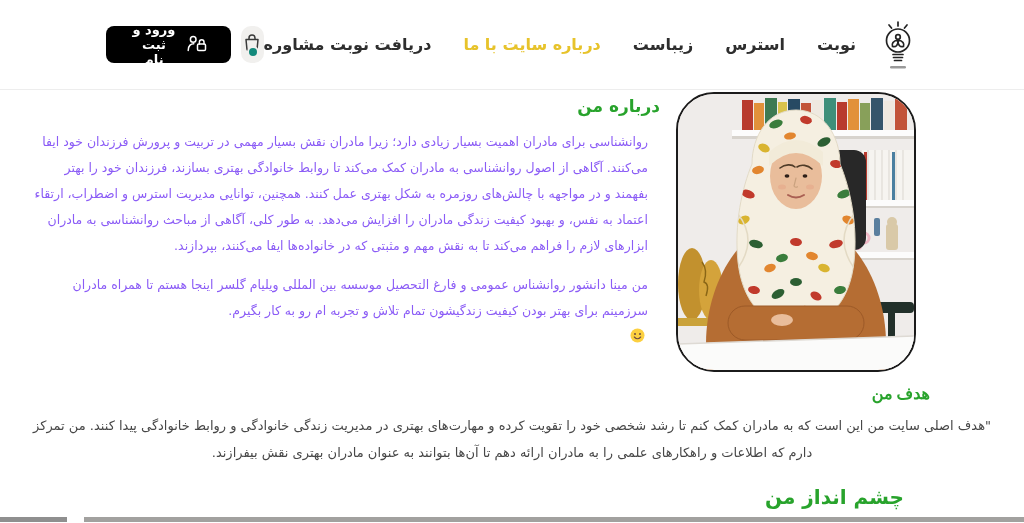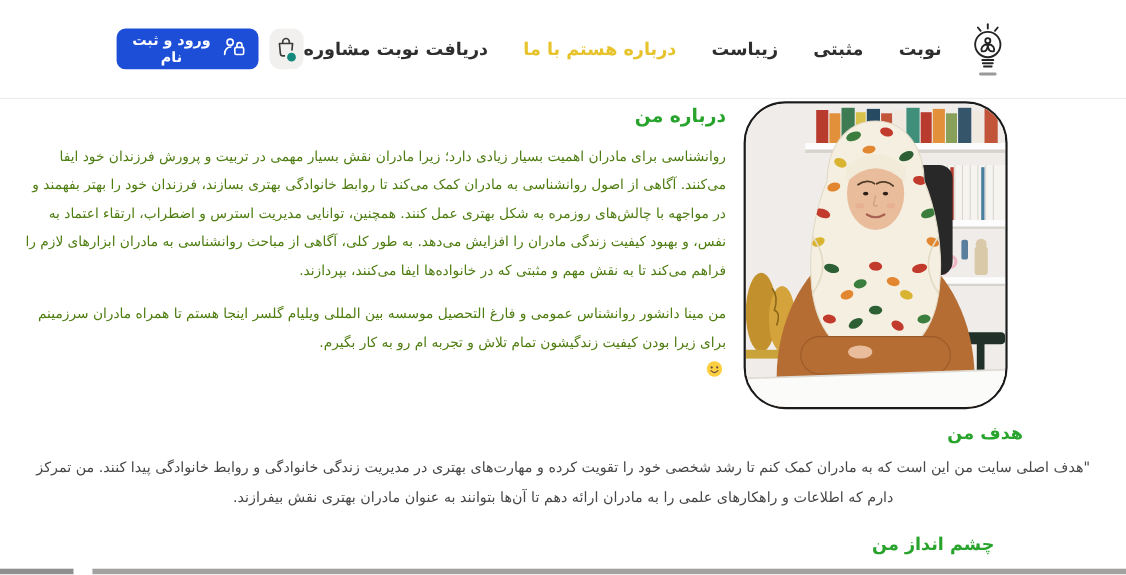--- a/index.html
+++ b/index.html
@@ -14,39 +14,39 @@
   .header-right { display: flex; align-items: center; gap: 20px; }
   .logo { display: flex; align-items: center; cursor: pointer; }
   nav { display: flex; align-items: center; gap: 32px; }
   .nav-item { font-size: 16px; font-weight: bold; color: #2e2e2e; cursor: pointer; text-decoration: none; white-space: nowrap; }
   .nav-item.active { color: #e7c32b; }
   .header-left { display: flex; align-items: center; gap: 10px; }
   .cart-btn { position: relative; width: 37px; height: 37px; background: #f1f0ee; border: none;
               border-radius: 10px; display: flex; align-items: center; justify-content: center; cursor: pointer; }
   .cart-badge { position: absolute; bottom: 5px; right: 5px; width: 12px; height: 12px;
                 background: #13897b; border: 2px solid #f1f0ee; border-radius: 50%; }
-  .login-btn { height: 37px; background: #1d4ed8; color: #fff; border: none; border-radius: 8px;
-               padding: 0 12px; font-size: 13px; font-weight: bold;
+  .login-btn { height: 37px; background: #000000; color: #fff; border: none; border-radius: 8px;
+               padding: 0 24px; font-size: 13px; font-weight: bold;
                font-family: "DejaVu Sans", sans-serif;
                display: flex; align-items: center; gap: 9px; cursor: pointer; }
 
   
   .about-text { position: absolute; top: 96px; left: 20px; right: 364px; }
   .about-text h2 { font-size: 17px; color: #28a32c; margin: 0 0 13px; }
-  .about-text p { font-size: 12.5px; color: #4d7c0f; line-height: 26px; margin: 0 0 13px; }
+  .about-text p { font-size: 12.5px; color: #8b5cf6; line-height: 26px; margin: 0 12px 13px; }
   .emoji { display: inline-block; vertical-align: -2px; margin-right: 3px; }
 
   .photo-frame { position: absolute; top: 92px; right: 108px; width: 240px; height: 280px;
                  border: 2px solid #1b1b1b; border-radius: 38px; overflow: hidden; background: #efecea; }
   .photo-frame svg { display: block; }
 
-  .goal-title  { position: absolute; top: 384px; right: 94px; font-size: 16px; color: #28a32c; }
+  .goal-title  { position: absolute; top: 384px; right: 94px; font-size: 16px; color: #28a32c; font-family: Liberation Serif, serif; }
   .goal-text   { position: absolute; top: 412px; right: 21px; left: 21px; text-align: center;
                  font-size: 13px; color: #474747; line-height: 27px; }
-  .vision-title{ position: absolute; top: 485px; right: 120px; font-size: 16px; color: #28a32c; }
+  .vision-title{ position: absolute; top: 485px; right: 120px; font-size: 20px; color: #28a32c; }
 
   
   .hscrollbar { position: absolute; bottom: 1px; left: 0; right: 0; height: 5px; }
   .hscroll-thumb-left { position: absolute; left: 0; top: 0; width: 67px; height: 5px; background: #8f8f8f; }
   .hscroll-gap { position: absolute; left: 67px; top: 0; width: 17px; height: 5px; background: #fff; }
   .hscroll-track { position: absolute; left: 84px; right: 0; top: 0; height: 5px; background: #a2a19f; }
 </style>
 </head>
 <body>
 
@@ -66,23 +66,23 @@
             <path d="M22 22 c5 0.5 6.5 4 5.5 6.5 c-3.5 1 -5.8 -1.5 -5.5 -6.5 z"></path>
             <line x1="17" y1="36.5" x2="27" y2="36.5"></line>
             <line x1="17.5" y1="39.5" x2="26.5" y2="39.5"></line>
             <line x1="18.5" y1="42.5" x2="25.5" y2="42.5"></line>
           </g>
           <rect x="14" y="48" width="16" height="2.6" rx="1.3" fill="#9a9a9a"></rect>
         </svg>
       </div>
       <nav>
         <a class="nav-item">نوبت</a>
-        <a class="nav-item">مثبتی</a>
+        <a class="nav-item">استرس</a>
         <a class="nav-item">زیباست</a>
-        <a class="nav-item active">درباره هستم با ما</a>
+        <a class="nav-item active">درباره سایت با ما</a>
         <a class="nav-item">دریافت نوبت مشاوره</a>
       </nav>
     </div>
     <div class="header-left">
       <button class="cart-btn">
         <span>
           <svg width="20" height="20" viewBox="0 0 20 20" fill="none" stroke="#3a3a3a" stroke-width="1.5" stroke-linejoin="round">
             <path d="M4 6.5 h12 l-0.9 9.2 a2.3 2.3 0 0 1 -2.3 2.1 H7.2 a2.3 2.3 0 0 1 -2.3 -2.1 z"></path>
             <path d="M7 6.5 V5 a3 3 0 0 1 6 0 v1.5"></path>
           </svg>
@@ -100,21 +100,21 @@
         </span>
         <span>ورود و ثبت نام</span>
       </button>
     </div>
   </header>
 
   <div class="about-text">
     <h2>درباره من</h2>
     <p>روانشناسی برای مادران اهمیت بسیار زیادی دارد؛ زیرا مادران نقش بسیار مهمی در تربیت و پرورش فرزندان خود ایفا می‌کنند. آگاهی از اصول روانشناسی به مادران کمک می‌کند تا روابط خانوادگی بهتری بسازند، فرزندان خود را بهتر بفهمند و در مواجهه با چالش‌های روزمره به شکل بهتری عمل کنند. همچنین، توانایی مدیریت استرس و اضطراب، ارتقاء اعتماد به نفس، و بهبود کیفیت زندگی مادران را افزایش می‌دهد. به طور کلی، آگاهی از مباحث روانشناسی به مادران ابزارهای لازم را فراهم می‌کند تا به نقش مهم و مثبتی که در خانواده‌ها ایفا می‌کنند، بپردازند.</p>
     <p>
-      <span>من مینا دانشور روانشناس عمومی و فارغ التحصیل موسسه بین المللی ویلیام گلسر اینجا هستم تا همراه مادران سرزمینم برای زیرا بودن کیفیت زندگیشون تمام تلاش و تجربه ام رو به کار بگیرم.</span><br>
+      <span>من مینا دانشور روانشناس عمومی و فارغ التحصیل موسسه بین المللی ویلیام گلسر اینجا هستم تا همراه مادران سرزمینم برای بهتر بودن کیفیت زندگیشون تمام تلاش و تجربه ام رو به کار بگیرم.</span><br>
       <span class="emoji">
         <svg width="15" height="15" viewBox="0 0 15 15">
           <circle cx="7.5" cy="7.5" r="7" fill="#fcd040"></circle>
           <circle cx="5" cy="6" r="1" fill="#6d4c41"></circle>
           <circle cx="10" cy="6" r="1" fill="#6d4c41"></circle>
           <path d="M4.3 9 q3.2 3.4 6.4 0" stroke="#6d4c41" stroke-width="1.1" fill="none" stroke-linecap="round"></path>
         </svg>
       </span>
     </p>
   </div>

